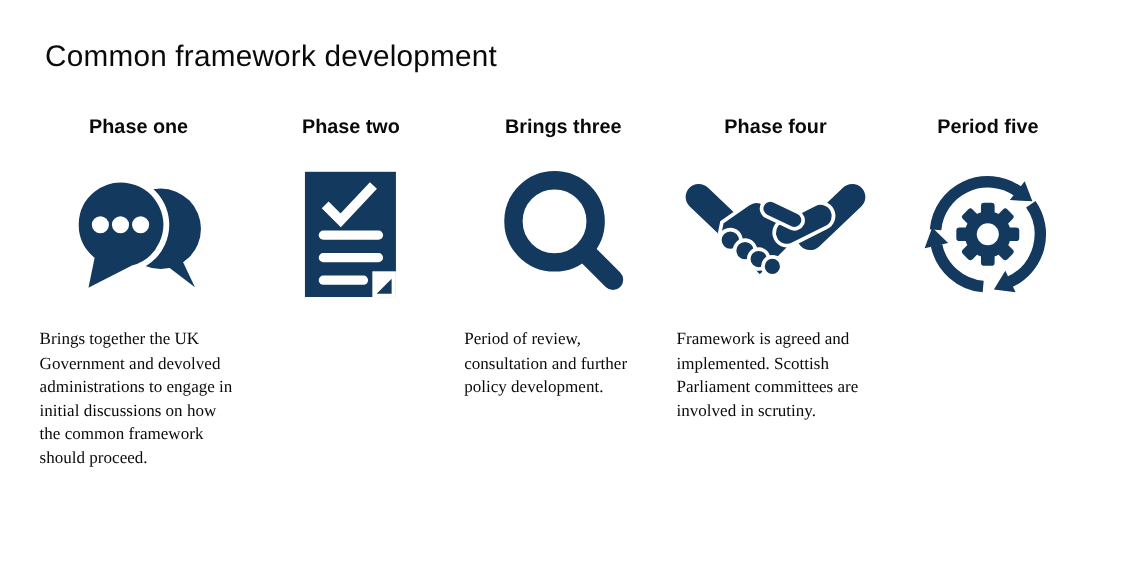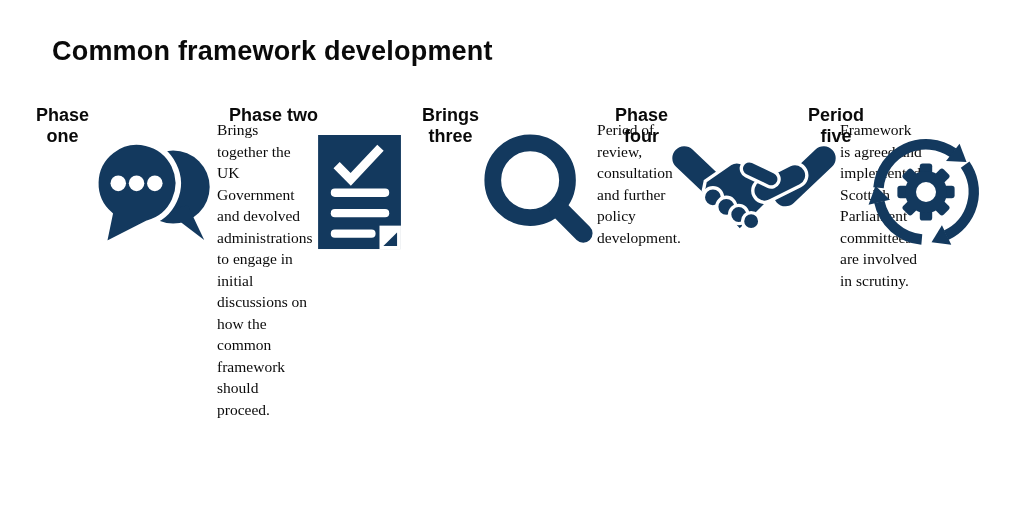--- a/index.html
+++ b/index.html
@@ -6,34 +6,34 @@
   body {
     width: 1024px; height: 511px;
     background: #ffffff;
     font-family: "Liberation Sans", sans-serif;
     color: var(--text-color, #0a0a0a);
     overflow: hidden;
   }
   .page { padding: 34px 36px 0 36px; }
   .page-title {
     font-size: 27px;
-    font-weight: 700;
+    font-weight: 400;
     letter-spacing: 0.2px;
-    margin: 2px 0 0 16px;
+    margin: 2px 0 0 5px;
     color: var(--text-color, #0a0a0a);
   }
   .phases {
     display: flex;
     justify-content: space-between;
     margin-top: 38px;
   }
   .phase {
     width: 180px;
     display: flex;
-    flex-direction: row;
+    flex-direction: column;
   }
   .phase-heading {
     font-size: 18px;
     font-weight: 700;
     text-align: center;
     margin: 0;
     color: var(--text-color, #0a0a0a);
   }
   .icon-box {
     height: 142px;

